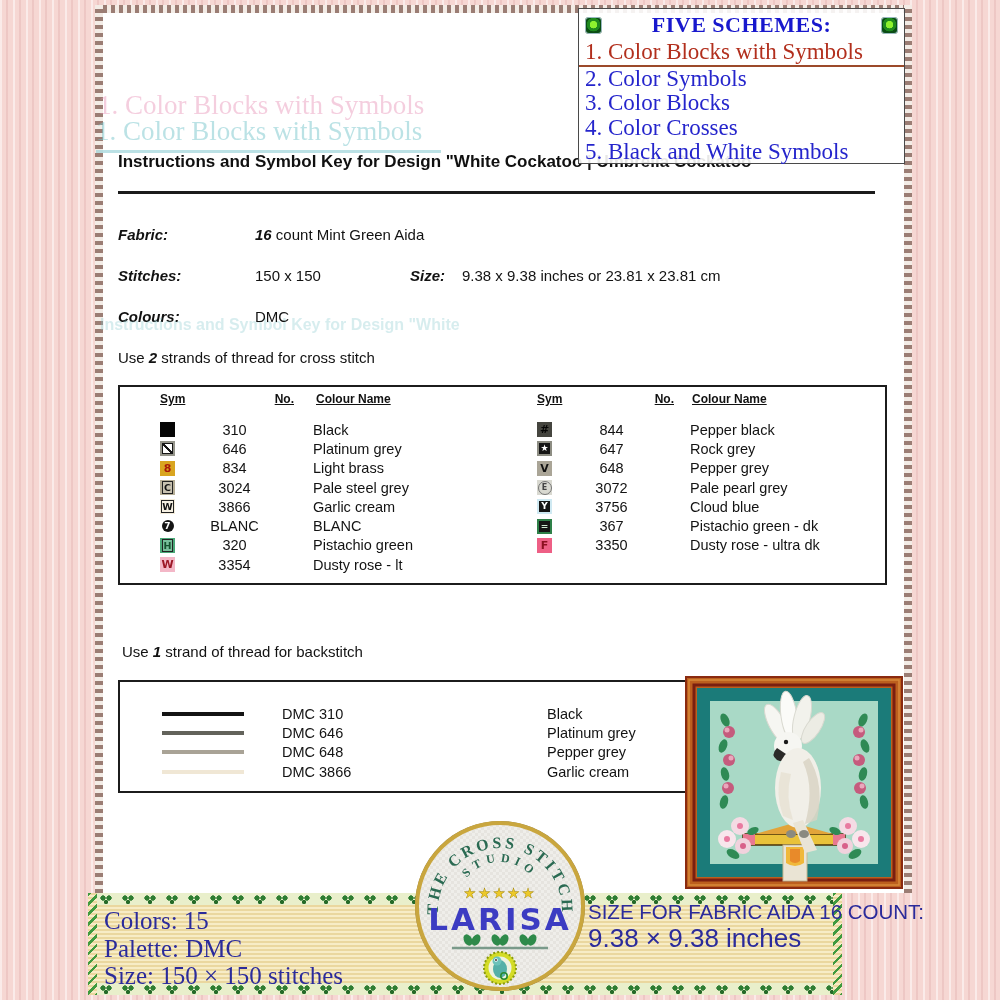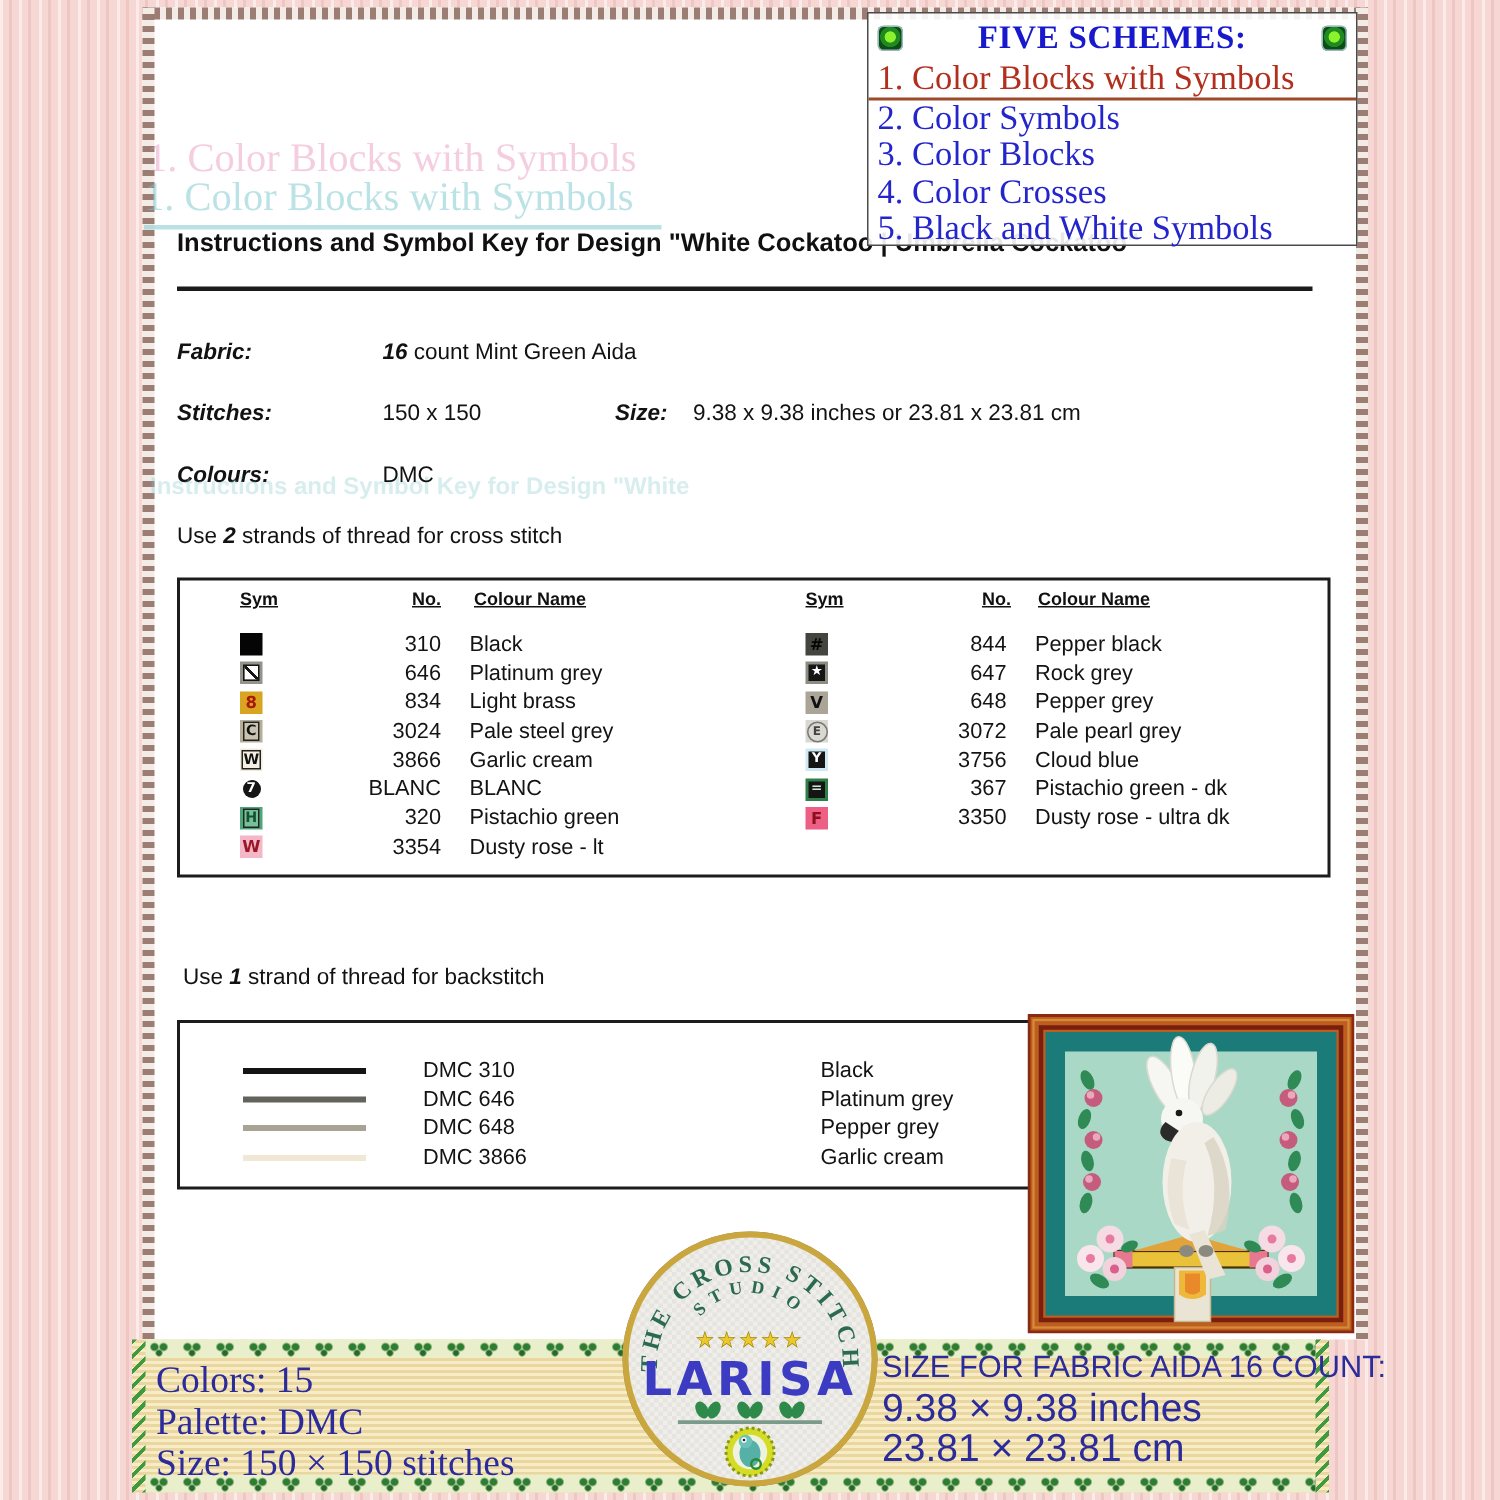--- a/index.html
+++ b/index.html
@@ -55,21 +55,21 @@
 
   
   .symkey{left:118px;top:385px;width:769px;height:200px;border:2px solid #1c1c1c;box-sizing:border-box;z-index:2;background:rgba(255,255,255,.65);}
   .th{position:absolute;font-size:12px;font-weight:bold;text-decoration:underline;color:#111;}
   .h-sym-l{left:40px;top:5px;} .h-no-l{left:112px;top:5px;width:62px;text-align:right;} .h-name-l{left:196px;top:5px;}
   .h-sym-r{left:417px;top:5px;} .h-no-r{left:492px;top:5px;width:62px;text-align:right;} .h-name-r{left:572px;top:5px;}
   .rows-l{position:absolute;left:40px;top:33px;}
   .rows-r{position:absolute;left:417px;top:33px;}
   .row{display:flex;align-items:center;height:19.3px;font-size:14.5px;color:#131313;}
   .sym{width:15px;height:15px;flex:0 0 15px;display:flex;align-items:center;justify-content:center;}
-  .row .no{width:119px;text-align:right;}
+  .row .no{width:119px;text-align:center;}
   .row .name{margin-left:19px;white-space:nowrap;}
   .g{line-height:1;font-family:"DejaVu Sans",sans-serif;}
   .g.plain{font-size:11px;font-weight:bold;}
   .g.box{border:1px solid #222;min-width:9px;height:11px;display:flex;align-items:center;justify-content:center;font-size:9.5px;font-weight:bold;background:rgba(255,255,255,.25);}
   .g.boxfill{background:#151515;min-width:9px;height:11px;padding:0 1px;display:flex;align-items:center;justify-content:center;font-size:9px;font-weight:bold;}
   .g.circle{width:12px;height:12px;border-radius:50%;background:#151515;display:flex;align-items:center;justify-content:center;font-size:9px;font-weight:bold;}
   .g.circleoutline{width:12px;height:12px;border:1px solid #777;border-radius:50%;display:flex;align-items:center;justify-content:center;font-size:8px;font-weight:bold;background:transparent;}
   .g.diag{width:11px;height:11px;border:1.5px solid #151515;box-sizing:border-box;
     background:linear-gradient(to top right,#fff 42%,#151515 42%,#151515 58%,#fff 58%);}
 
@@ -79,21 +79,21 @@
   .bsrow{display:flex;align-items:center;height:19.3px;font-size:14.5px;color:#131313;}
   .bs-line{width:82px;height:4px;flex:0 0 82px;}
   .bs-code{margin-left:38px;width:265px;}
   .bs-name{white-space:nowrap;}
 
   
   .preview{left:685px;top:676px;width:218px;height:213px;z-index:4;}
 
   
   .band{left:88px;top:893px;width:754px;height:102px;
-    background:repeating-linear-gradient(0deg,#ead79f 0 2px,#f7ecc6 2px 4px);z-index:2;padding-left:44px;}
+    background:repeating-linear-gradient(0deg,#ead79f 0 2px,#f7ecc6 2px 4px);z-index:2;}
   .orn{position:absolute;left:9px;right:9px;height:12px;background-color:#e9efcb;
     background-image:
       radial-gradient(circle at 6px 5px,#2e7d32 2.4px,rgba(0,0,0,0) 2.9px),
       radial-gradient(circle at 12px 5px,#2e7d32 2.4px,rgba(0,0,0,0) 2.9px),
       radial-gradient(circle at 9px 9px,#256a28 1.9px,rgba(0,0,0,0) 2.4px);
     background-size:22px 12px;}
   .orn-top{top:0;} .orn-bot{bottom:0;}
   .zig{position:absolute;top:0;width:9px;height:102px;
     background:repeating-linear-gradient(135deg,#3f9a3f 0 2.5px,rgba(0,0,0,0) 2.5px 7px);}
   .zig-l{left:0;} .zig-r{right:0;}
@@ -377,21 +377,20 @@
   <div class="zig zig-l"></div>
   <div class="zig zig-r"></div>
   <div class="band-left">
     <div>Colors: 15</div>
     <div>Palette: DMC</div>
     <div>Size: 150 × 150 stitches</div>
   </div>
   <div class="band-right">
     <div class="l1">SIZE FOR FABRIC AIDA 16 COUNT:</div>
     <div class="l2">9.38 × 9.38 inches</div>
-    <div class="l3">23.81 × 23.81 cm</div>
   </div>
 </div>
 
 <svg class="abs logo" viewBox="0 0 176 176" xmlns="http://www.w3.org/2000/svg">
   <defs>
     <path id="arcTop" d="M 26,92 A 62,62 0 1 1 150,92" fill="none"></path>
     <path id="arcStudio" d="M 46,86 A 42,42 0 0 1 130,86" fill="none"></path>
     <pattern id="stitchtex" width="6" height="6" patternUnits="userSpaceOnUse">
       <rect width="6" height="6" fill="#efeeea"></rect>
       <rect width="3" height="3" fill="#e6e4df"></rect>

